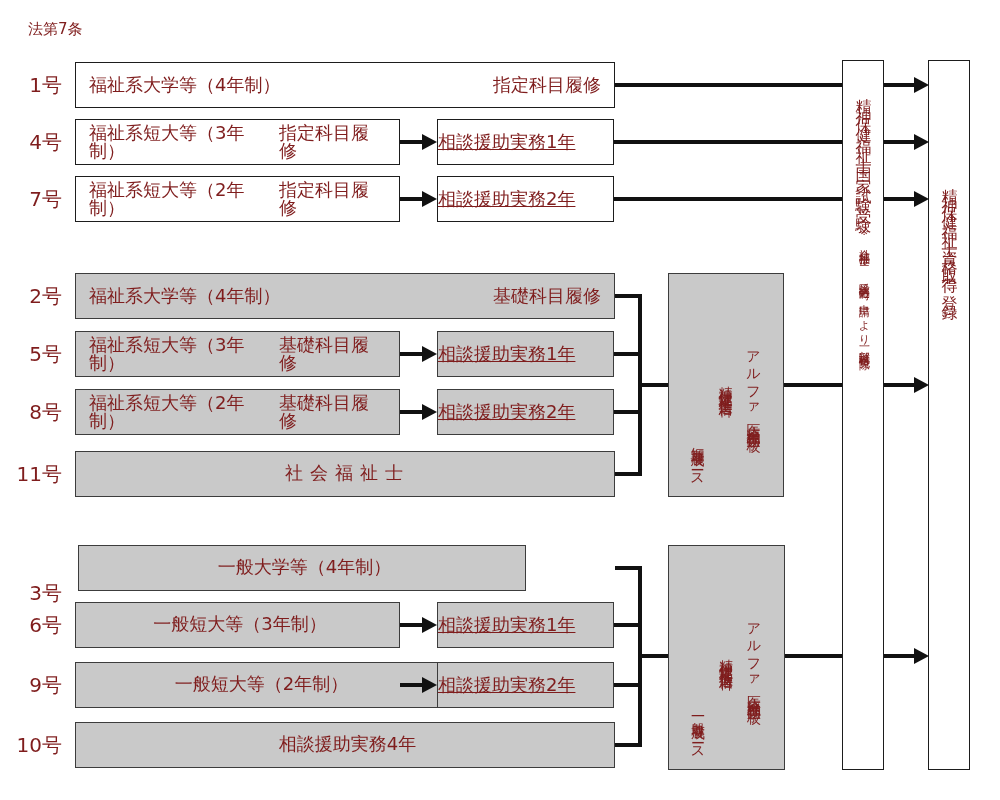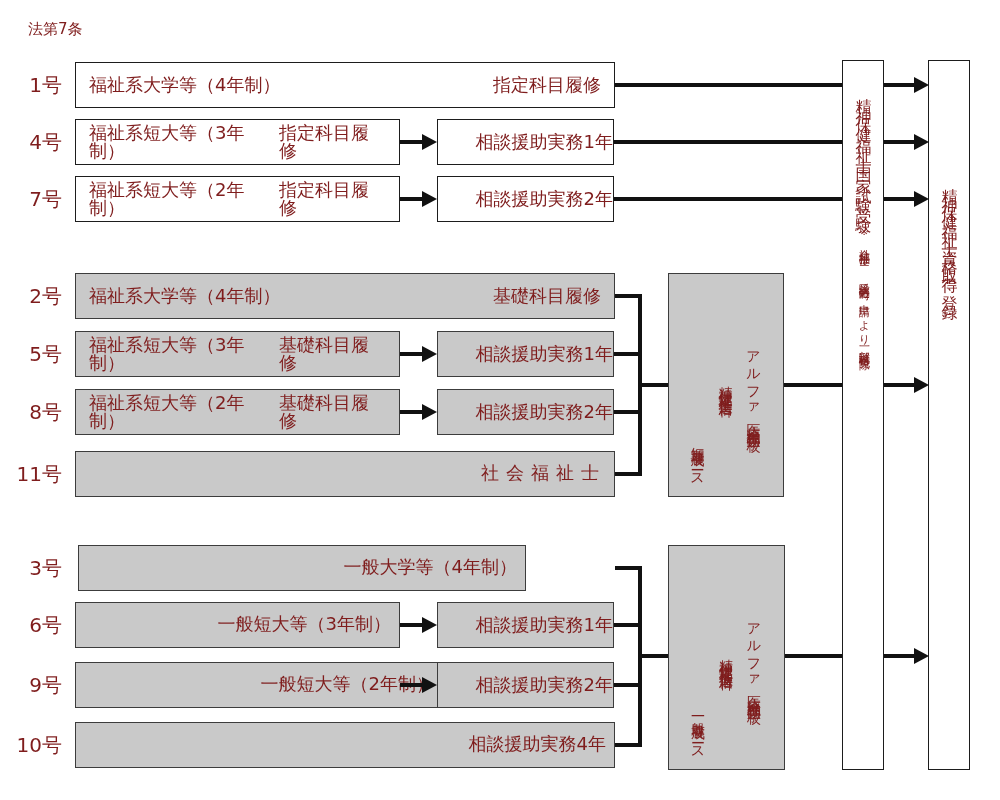--- a/index.html
+++ b/index.html
@@ -17,22 +17,22 @@
     display:flex;align-items:center;justify-content:flex-end;
     font-size:20px;
   }
   .box{
     position:absolute;height:46px;box-sizing:border-box;
     display:flex;align-items:center;font-size:18px;line-height:1;
   }
   .white{background:#ffffff;border:1px solid #1d1d1d;}
   .gray{background:var(--gray);border:1px solid #3c3c3c;}
   .split{justify-content:space-between;padding:0 13px;}
-  .leftpad{justify-content:flex-end;padding:0 8px 3px 13px;}
-  .centered{justify-content:flex-end;}
+  .leftpad{justify-content:center;padding:0 8px 3px 13px;}
+  .centered{justify-content:flex-start;text-decoration:underline;}
   .spaced{letter-spacing:7px;}
   .hline{position:absolute;height:4px;background:var(--line);}
   .vline{position:absolute;width:4px;background:var(--line);}
   .ahead{
     position:absolute;width:0;height:0;
     border-top:8px solid transparent;border-bottom:8px solid transparent;
     border-left:15px solid var(--line);
   }
   .vwrap{
     position:absolute;box-sizing:border-box;
@@ -62,21 +62,21 @@
 
   <div class="law">法第7条</div>
 
   <div class="rlabel" style="top:62px">1号</div>
   <div class="rlabel" style="top:119px">4号</div>
   <div class="rlabel" style="top:176px">7号</div>
   <div class="rlabel" style="top:273px">2号</div>
   <div class="rlabel" style="top:331px">5号</div>
   <div class="rlabel" style="top:389px">8号</div>
   <div class="rlabel" style="top:451px">11号</div>
-  <div class="rlabel" style="top:545px">3号</div>
+  <div class="rlabel" style="top:570px">3号</div>
   <div class="rlabel" style="top:602px">6号</div>
   <div class="rlabel" style="top:662px">9号</div>
   <div class="rlabel" style="top:722px">10号</div>
 
   <div class="box white split" style="left:75px;top:62px;width:540px">
     <span>福祉系大学等（4年制）</span>
     <span>指定科目履修</span>
   </div>
 
   <div class="box white split" style="left:75px;top:119px;width:325px">

